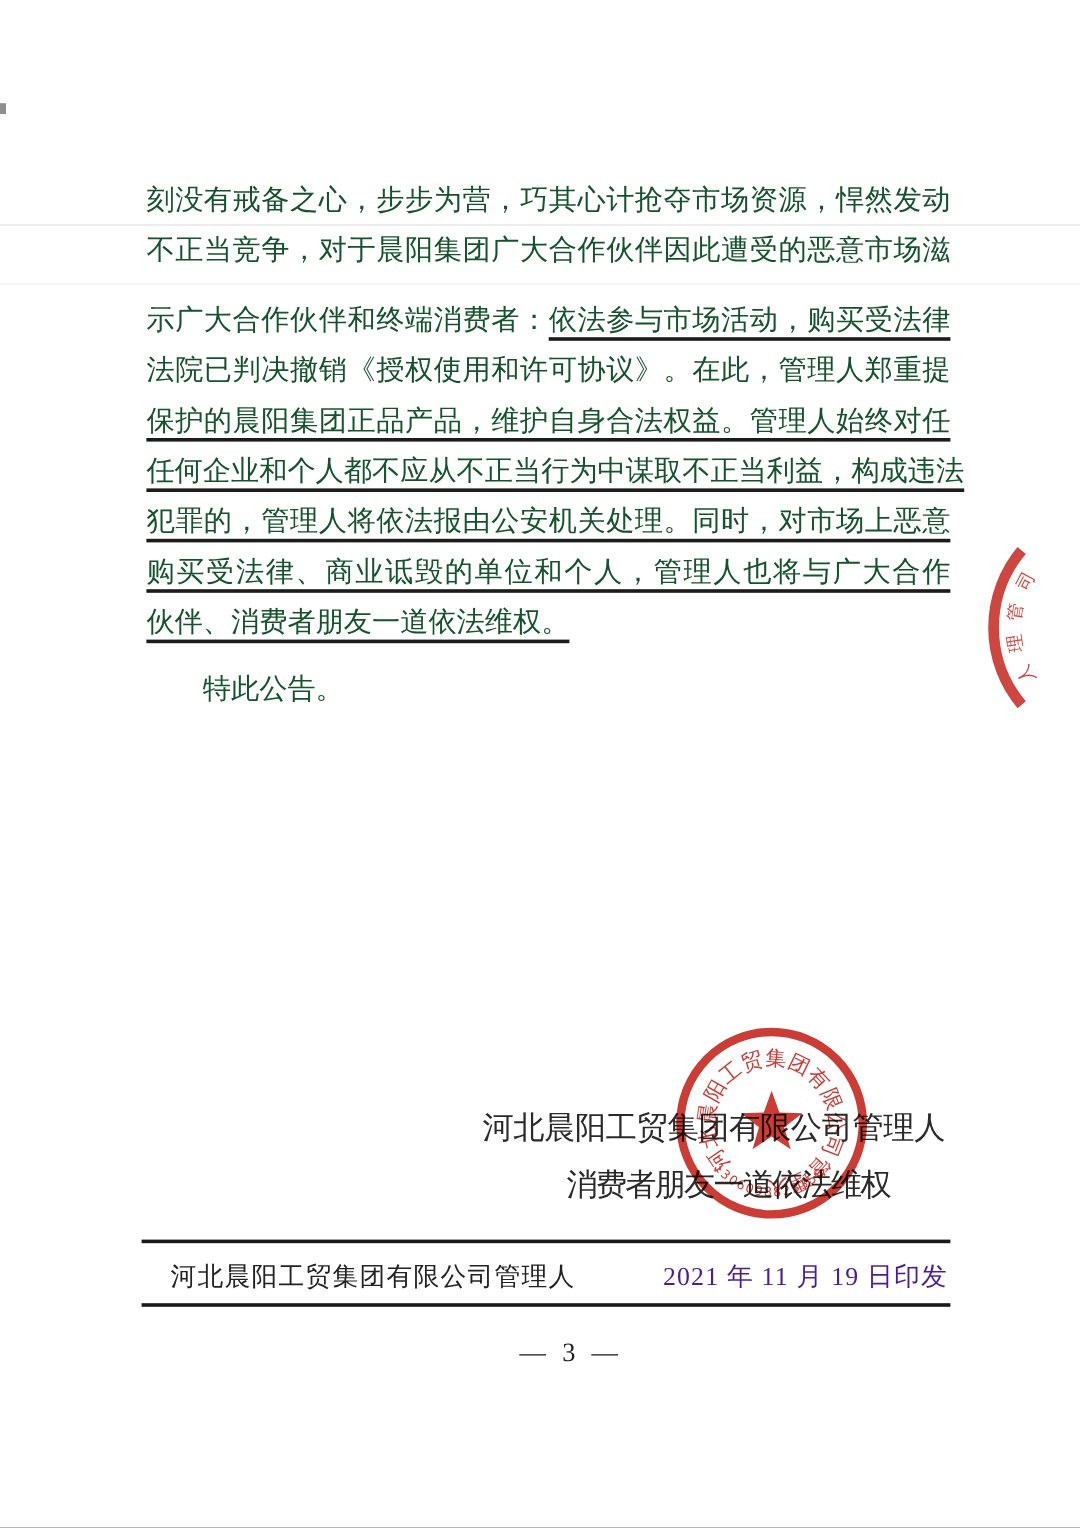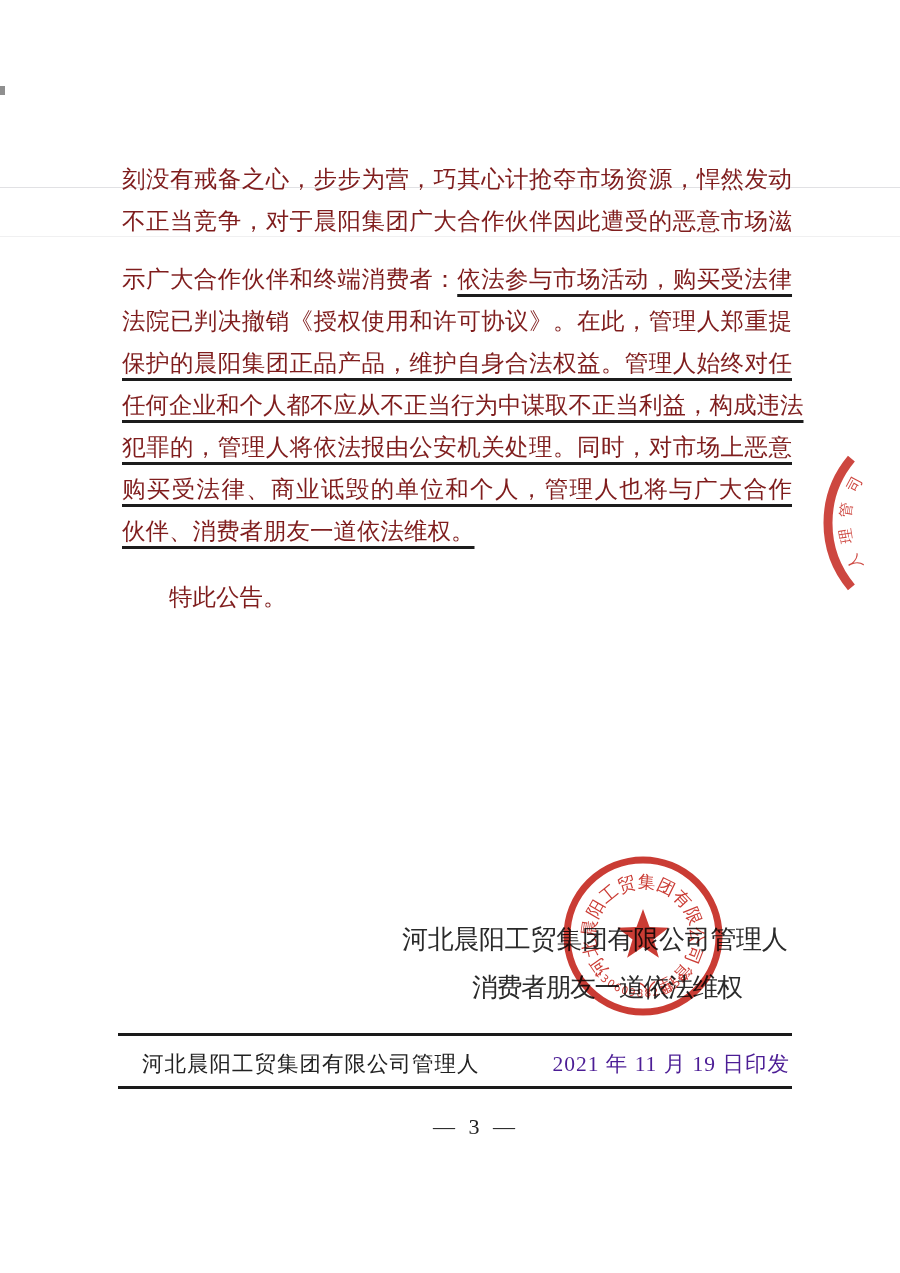--- a/index.html
+++ b/index.html
@@ -9,24 +9,24 @@
     font-family:"Liberation Serif","DejaVu Serif",serif;
     color:#1f1f1f;
   }
   
   .scan-line{position:absolute;left:0;width:900px;height:1px;background:#c9c9ce;}
   .scan-line.l1{top:187px;opacity:.55;}
   .scan-line.l2{top:236px;opacity:.28;}
   .scan-tick{position:absolute;left:0;top:86px;width:5px;height:9px;background:#6a6a6a;opacity:.75;}
 
   
-  .body-text{position:absolute;left:122px;top:158px;width:670px;
-    font-size:23.5px;line-height:42px;color:#7f1d1d;}
+  .body-text{position:absolute;left:122px;top:146px;width:670px;
+    font-size:23.5px;line-height:42px;color:#14532d;}
   .para + .para{margin-top:16px;}
-  .para.closing{margin-top:24px;}
+  .para.closing{margin-top:14px;}
   .tline{height:42px;text-align:justify;text-align-last:justify;
     text-justify:inter-character;white-space:nowrap;overflow:visible;}
   .tline.last{text-align-last:left;}
   .u{text-decoration:underline;text-decoration-color:#1c1c1c;
      text-decoration-thickness:2.5px;text-underline-offset:7px;}
 
   
   .sig-company{position:absolute;left:402px;top:922px;font-size:26px;letter-spacing:-0.3px;color:#2a2a2a;white-space:nowrap;}
   .sig-date{position:absolute;left:472px;top:970px;font-size:26px;letter-spacing:-1.5px;color:#2a2a2a;white-space:nowrap;}
 

